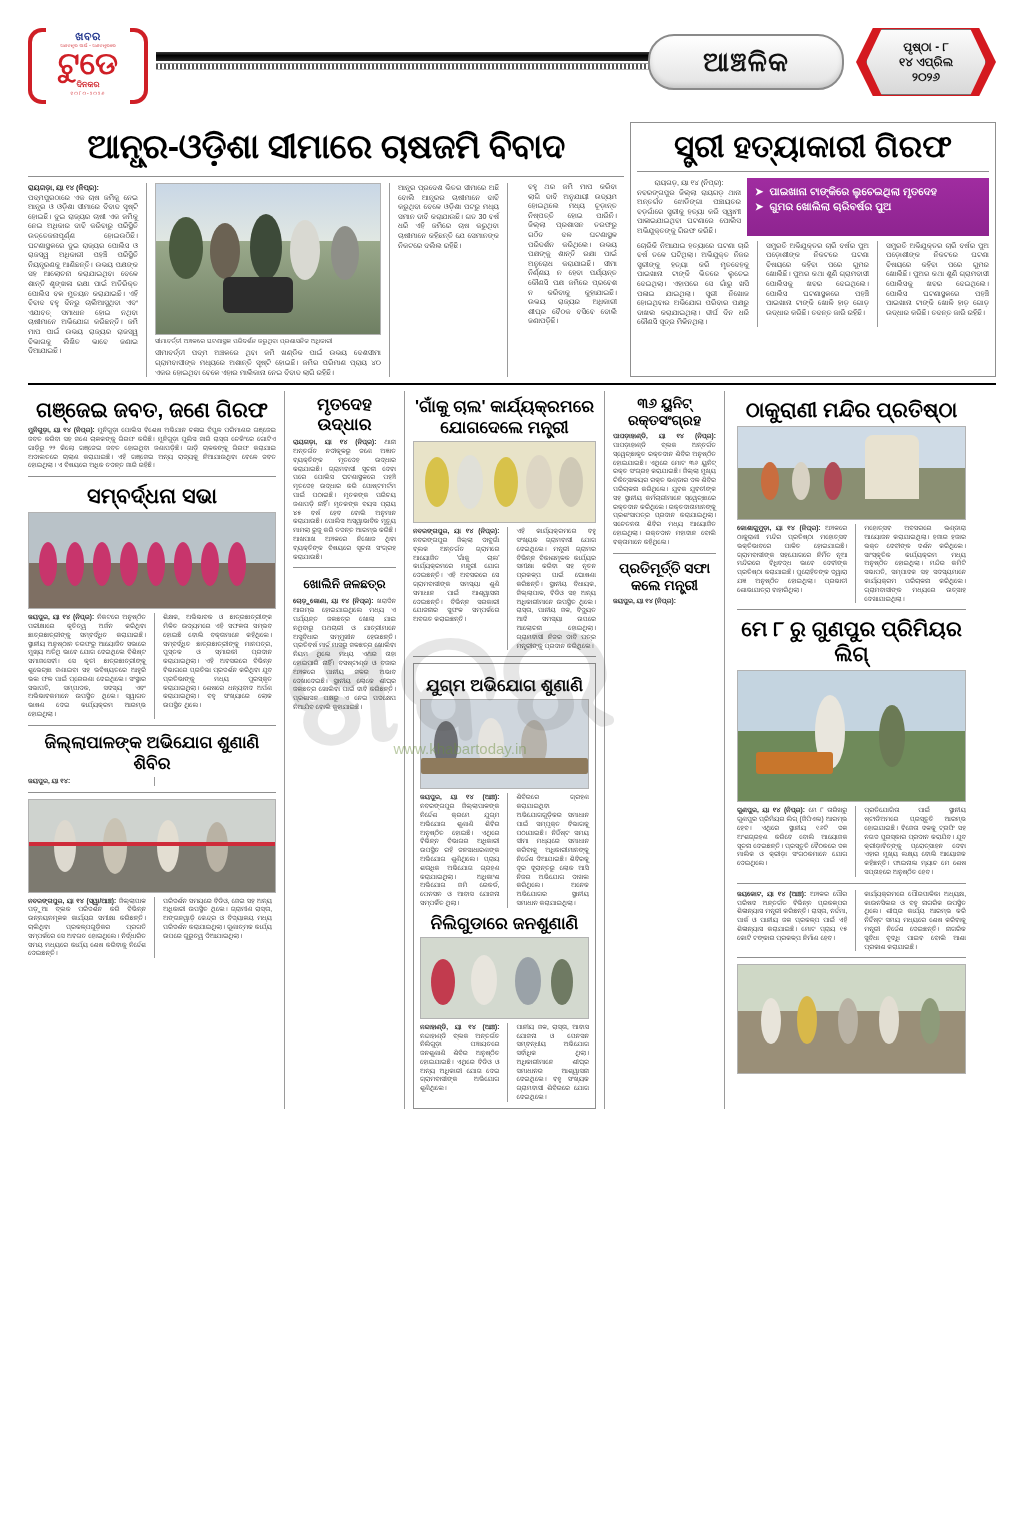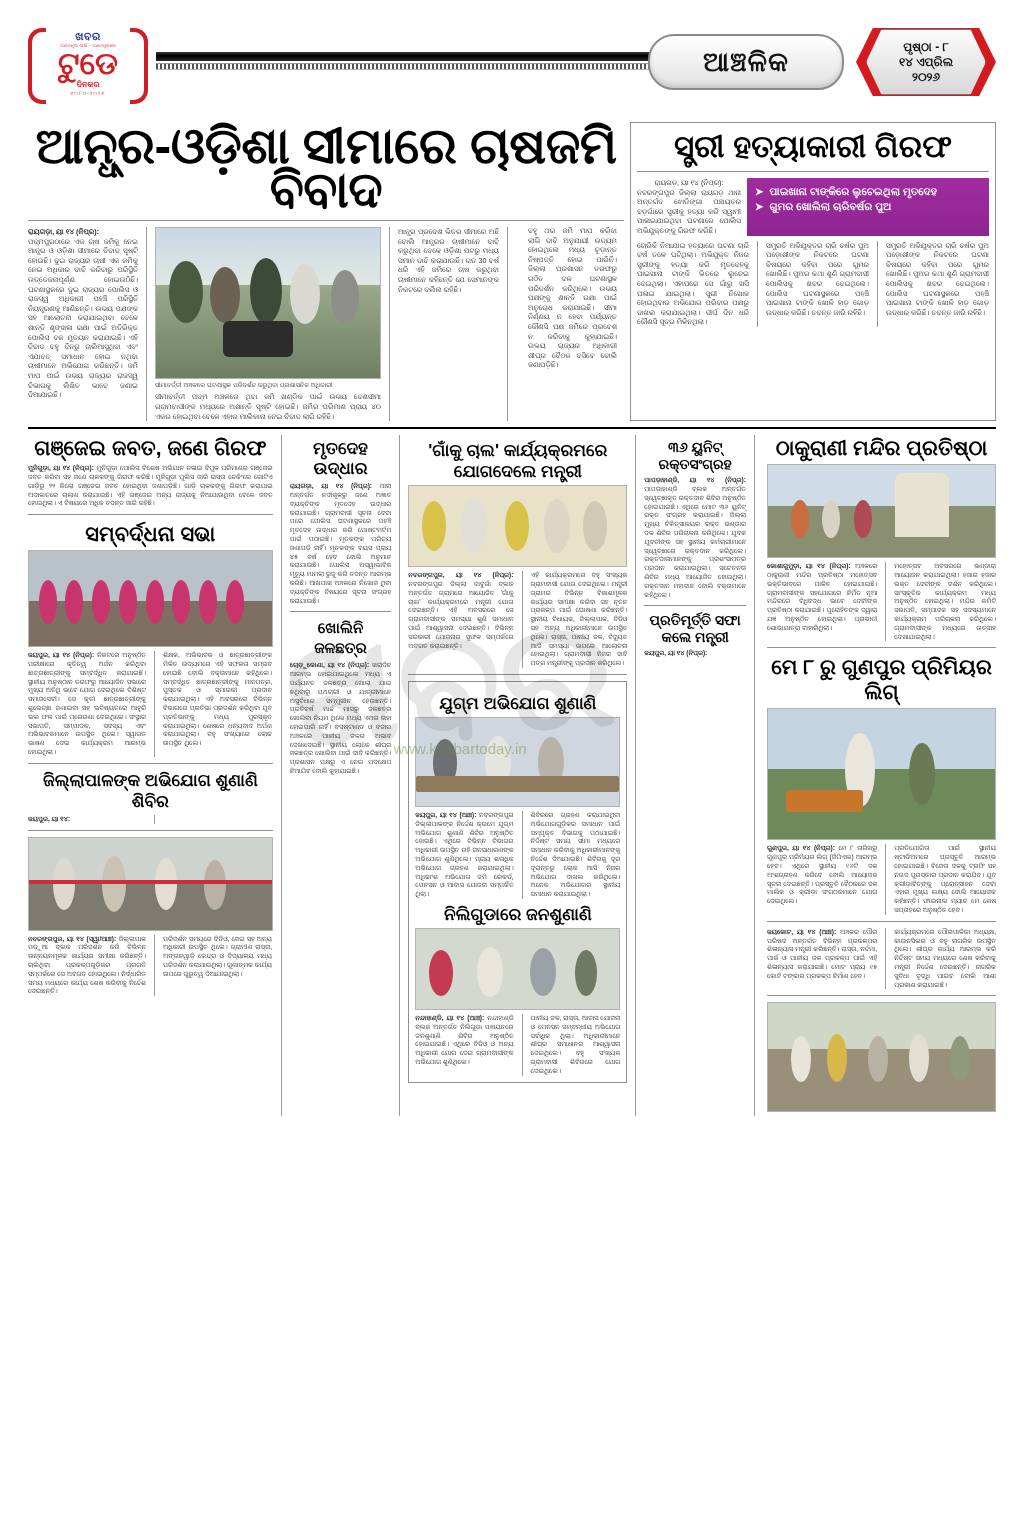--- a/index.html
+++ b/index.html
@@ -98,31 +98,31 @@
     display:flex; flex-direction:column; align-items:center; justify-content:center;
     gap: 1px;
   }
   .datebadge .line { font-size: 12px; font-weight: bold; color:#111; line-height:14px;}
 
   
   .content { margin: 8px 28px 0 28px; position: relative; }
   .flexrow { display: flex; }
 
   .hl-main {
-    font-size: 50px; font-weight: bold; color: #000;
+    font-size: 34px; font-weight: bold; color: #000;
     text-align: center; line-height: 44px; letter-spacing: -0.5px;
     margin: 2px 0 8px 0;
   }
   .hl-box {
     font-size: 31px; font-weight: bold; color:#000;
     text-align:center; line-height: 36px;
   }
   .hl-2 {
     font-size: 21px; font-weight: bold; text-align:center; line-height: 25px;
-    margin: 0 0 4px 0;
+    margin: 6px 0 4px 0;
   }
   .hl-3 {
     font-size: 17px; font-weight: bold; text-align:center; line-height: 21px;
     margin: 5px 0 3px 0;
   }
   .hl-sm {
     font-size: 14px; font-weight: bold; text-align:center; line-height: 17px;
     margin: 4px 0 3px 0;
   }
 
@@ -354,25 +354,25 @@
           <div class="col sep-v" style="width:118px; padding-left:8px;">
             <div class="body-text tiny">ପରିଦର୍ଶନ ସମୟରେ ବିଡିଓ, ଜେଇ ସହ ଅନ୍ୟ ଅଧିକାରୀ ଉପସ୍ଥିତ ଥିଲେ। ଗ୍ରାମୀଣ ରାସ୍ତା, ଅଙ୍ଗନୱାଡ଼ି କେନ୍ଦ୍ର ଓ ବିଦ୍ୟାଳୟ ମଧ୍ୟ ପରିଦର୍ଶନ କରାଯାଇଥିଲା। ଗୁଣାତ୍ମକ କାର୍ଯ୍ୟ ଉପରେ ଗୁରୁତ୍ୱ ଦିଆଯାଇଥିଲା।</div>
           </div>
         </div>
       </div>
 
       <div class="col sep-v" style="width:112px; padding-left:8px;">
         <div class="hl-sm" style="font-size:17px;line-height:20px;">ମୃତଦେହ ଉଦ୍ଧାର</div>
         <div class="body-text tiny"><b>ରାୟଗଡ଼ା, ୟା ୧୪ (ନିପ୍ର):</b> <span>ଥାନା ଅନ୍ତର୍ଗତ ନଦୀକୂଳରୁ ଜଣେ ଅଜ୍ଞାତ ବ୍ୟକ୍ତିଙ୍କ ମୃତଦେହ ଉଦ୍ଧାର କରାଯାଇଛି। ଗ୍ରାମବାସୀ ସୂଚନା ଦେବା ପରେ ପୋଲିସ ଘଟଣାସ୍ଥଳରେ ପହଞ୍ଚି ମୃତଦେହ ଉଦ୍ଧାର କରି ପୋଷ୍ଟମର୍ଟମ ପାଇଁ ପଠାଇଛି। ମୃତକଙ୍କ ପରିଚୟ ଜଣାପଡ଼ି ନାହିଁ। ମୃତକଙ୍କ ବୟସ ପ୍ରାୟ ୪୫ ବର୍ଷ ହେବ ବୋଲି ଅନୁମାନ କରାଯାଉଛି। ପୋଲିସ ଅସ୍ୱାଭାବିକ ମୃତ୍ୟୁ ମାମଲା ରୁଜୁ କରି ତଦନ୍ତ ଆରମ୍ଭ କରିଛି। ଆଖପାଖ ଅଞ୍ଚଳରେ ନିଖୋଜ ଥିବା ବ୍ୟକ୍ତିଙ୍କ ବିଷୟରେ ସୂଚନା ସଂଗ୍ରହ କରାଯାଉଛି।</span></div>
         <div class="rule-h"></div>
-        <div class="hl-sm" style="font-size:15px;line-height:20px;font-family:Liberation Serif, serif;">ଖୋଲିନି ଜଳଛତ୍ର</div>
+        <div class="hl-sm" style="font-size:12px;line-height:20px;">ଖୋଲିନି ଜଳଛତ୍ର</div>
         <div class="body-text tiny"><b>ଚୋଡ଼ୁକୋଣା, ୟା ୧୪ (ନିପ୍ର):</b> <span>ଖରାଦିନ ଆରମ୍ଭ ହୋଇଯାଇଥିଲେ ମଧ୍ୟ ଏ ପର୍ଯ୍ୟନ୍ତ ଜଳଛତ୍ର ଖୋଲା ଯାଇ ନଥିବାରୁ ପଥଚାରୀ ଓ ଯାତ୍ରୀମାନେ ଅସୁବିଧାର ସମ୍ମୁଖୀନ ହେଉଛନ୍ତି। ପ୍ରତିବର୍ଷ ମାର୍ଚ୍ଚ ମାସରୁ ଜଳଛତ୍ର ଖୋଲିବା ନିୟମ ଥିଲେ ମଧ୍ୟ ଏଥର ତାହା ହୋଇପାରି ନାହିଁ। ବସଷ୍ଟାଣ୍ଡ ଓ ବଜାର ଅଞ୍ଚଳରେ ପାନୀୟ ଜଳର ଅଭାବ ଦେଖାଦେଇଛି। ସ୍ଥାନୀୟ ଲୋକେ ଶୀଘ୍ର ଜଳଛତ୍ର ଖୋଲିବା ପାଇଁ ଦାବି କରିଛନ୍ତି। ପ୍ରଶାସନ ପକ୍ଷରୁ ଏ ନେଇ ପଦକ୍ଷେପ ନିଆଯିବ ବୋଲି କୁହାଯାଇଛି।</span></div>
       </div>
 
-      <div class="col sep-v" style="width:228px; padding-left:8px;">
+      <div class="col sep-v" style="width:192px; padding-left:8px;">
         <div class="hl-3">'ଗାଁକୁ ଚାଲ' କାର୍ଯ୍ୟକ୍ରମରେ ଯୋଗଦେଲେ ମନ୍ତ୍ରୀ</div>
         <div class="photo" style="height:80px;">
           <div class="sky" style="height:100%;background:#e8e3c8;"></div>
           <div class="blob" style="left:6%;top:18%;width:24px;height:50px;background:#d8c24a;"></div>
           <div class="blob" style="left:24%;top:16%;width:26px;height:54px;background:#e0e0d8;"></div>
           <div class="blob" style="left:44%;top:18%;width:24px;height:50px;background:#d8c24a;"></div>
           <div class="blob" style="left:62%;top:16%;width:26px;height:54px;background:#ddd6c4;"></div>
           <div class="blob" style="left:80%;top:18%;width:24px;height:50px;background:#cfc9b6;"></div>
         </div>
         <div class="flexrow" style="gap:8px; margin-top:4px;">

